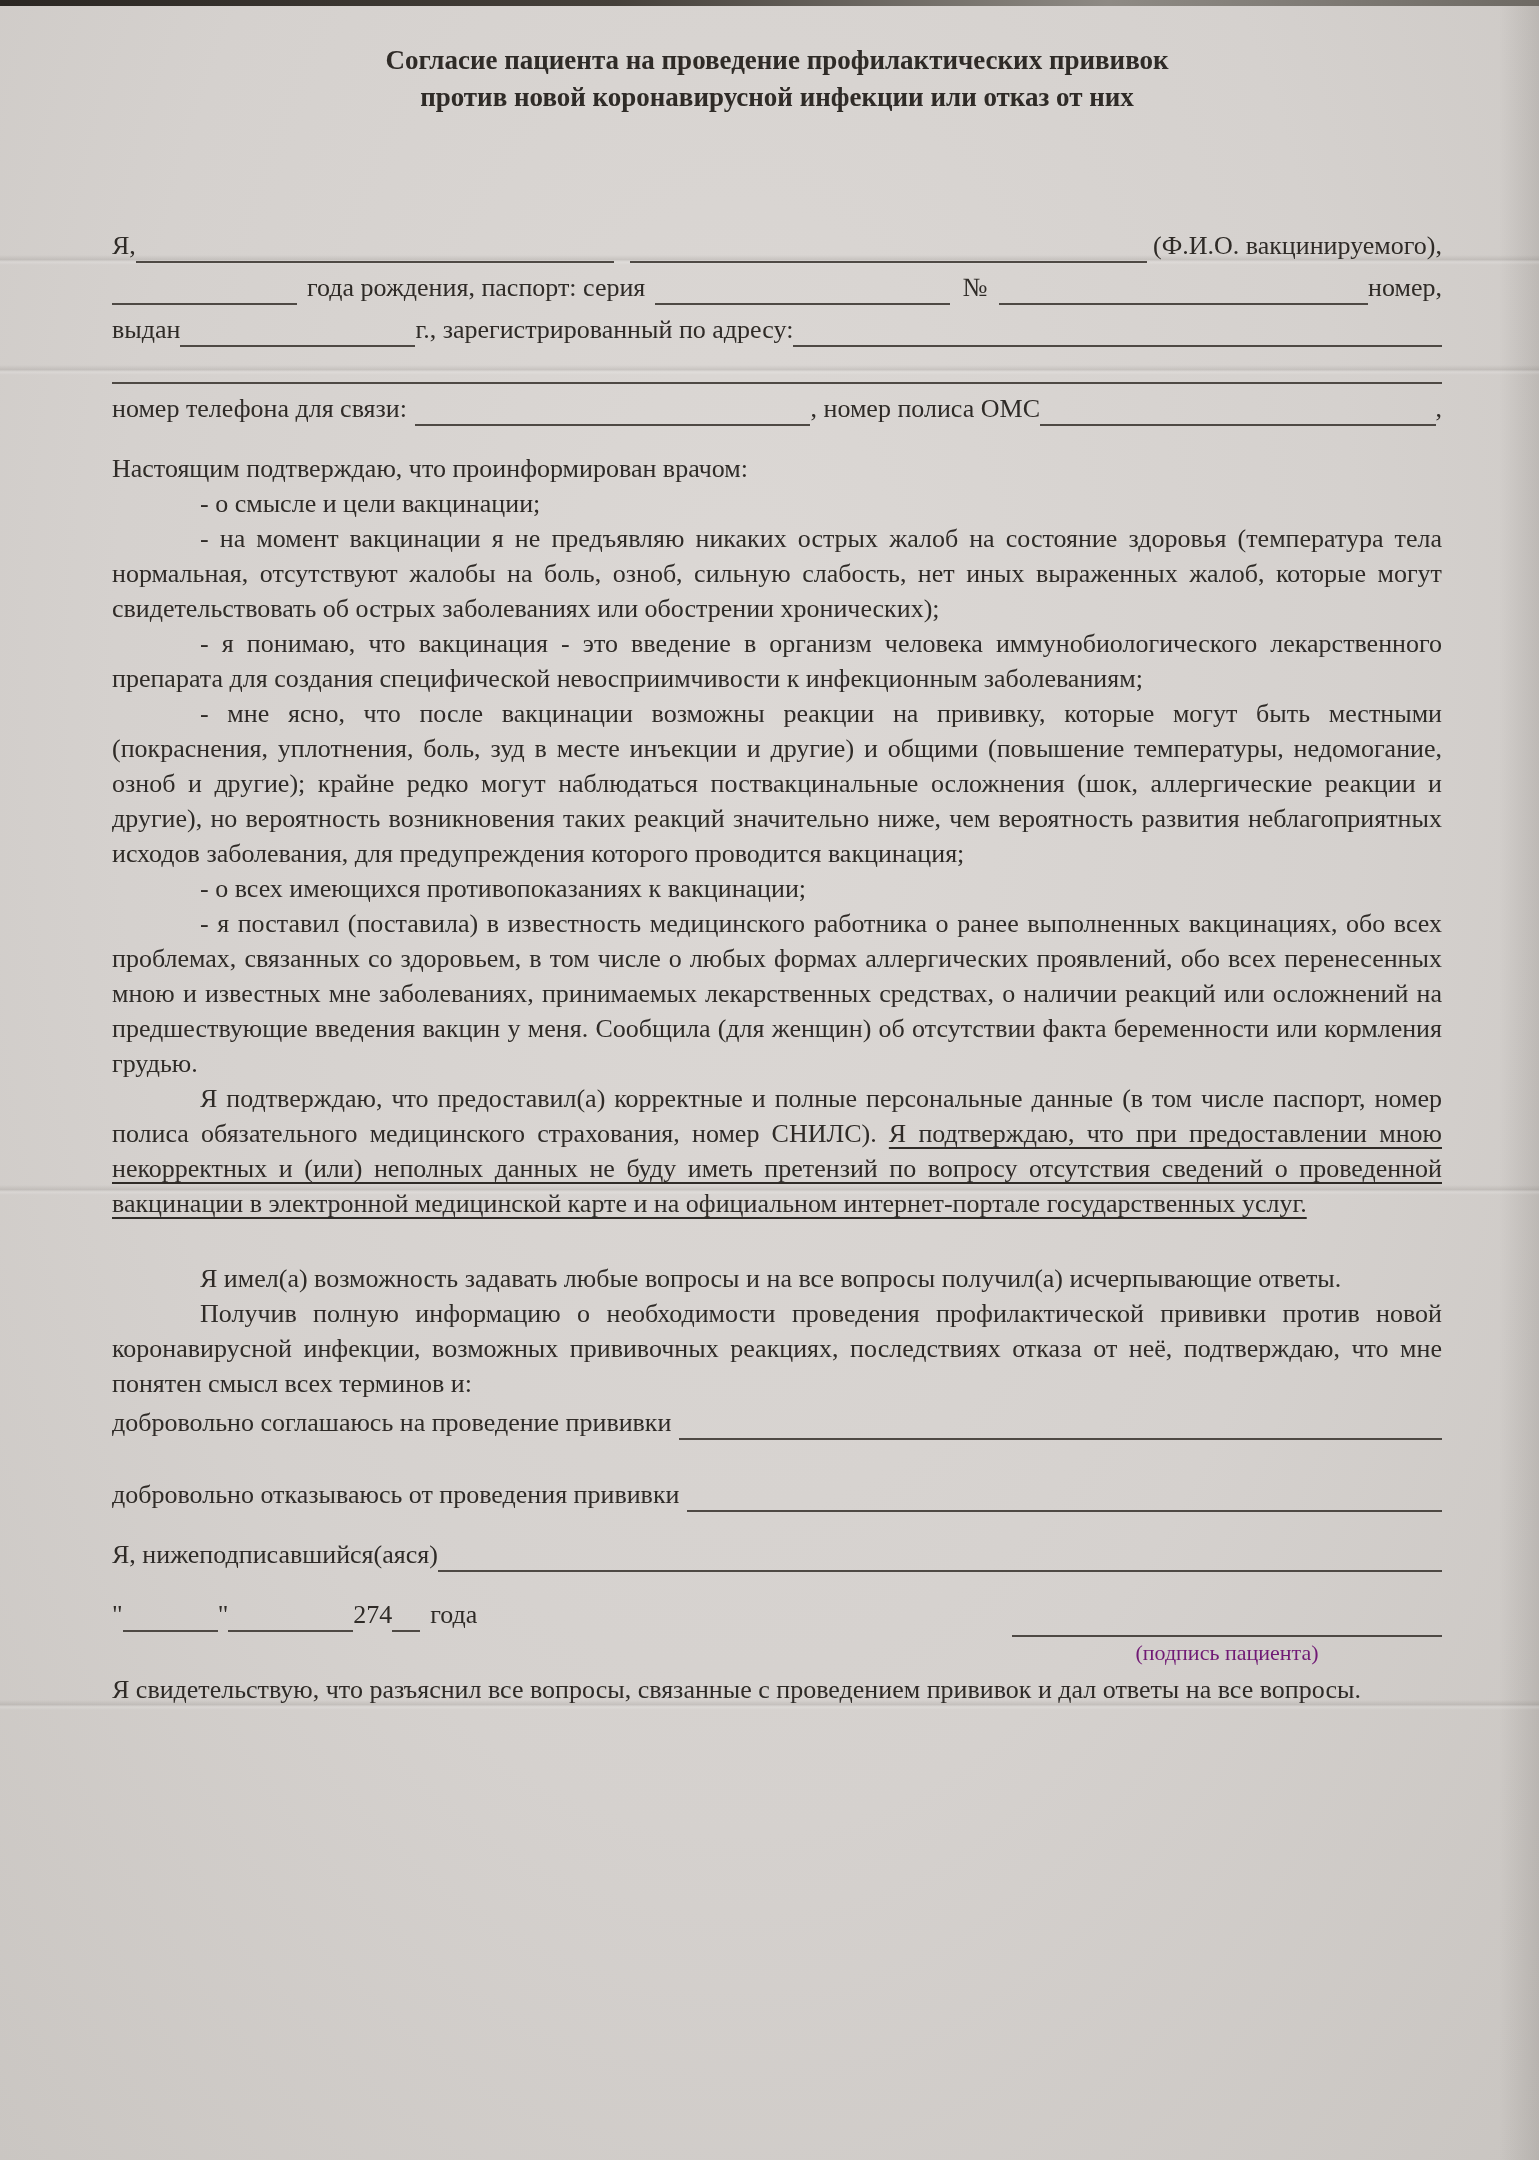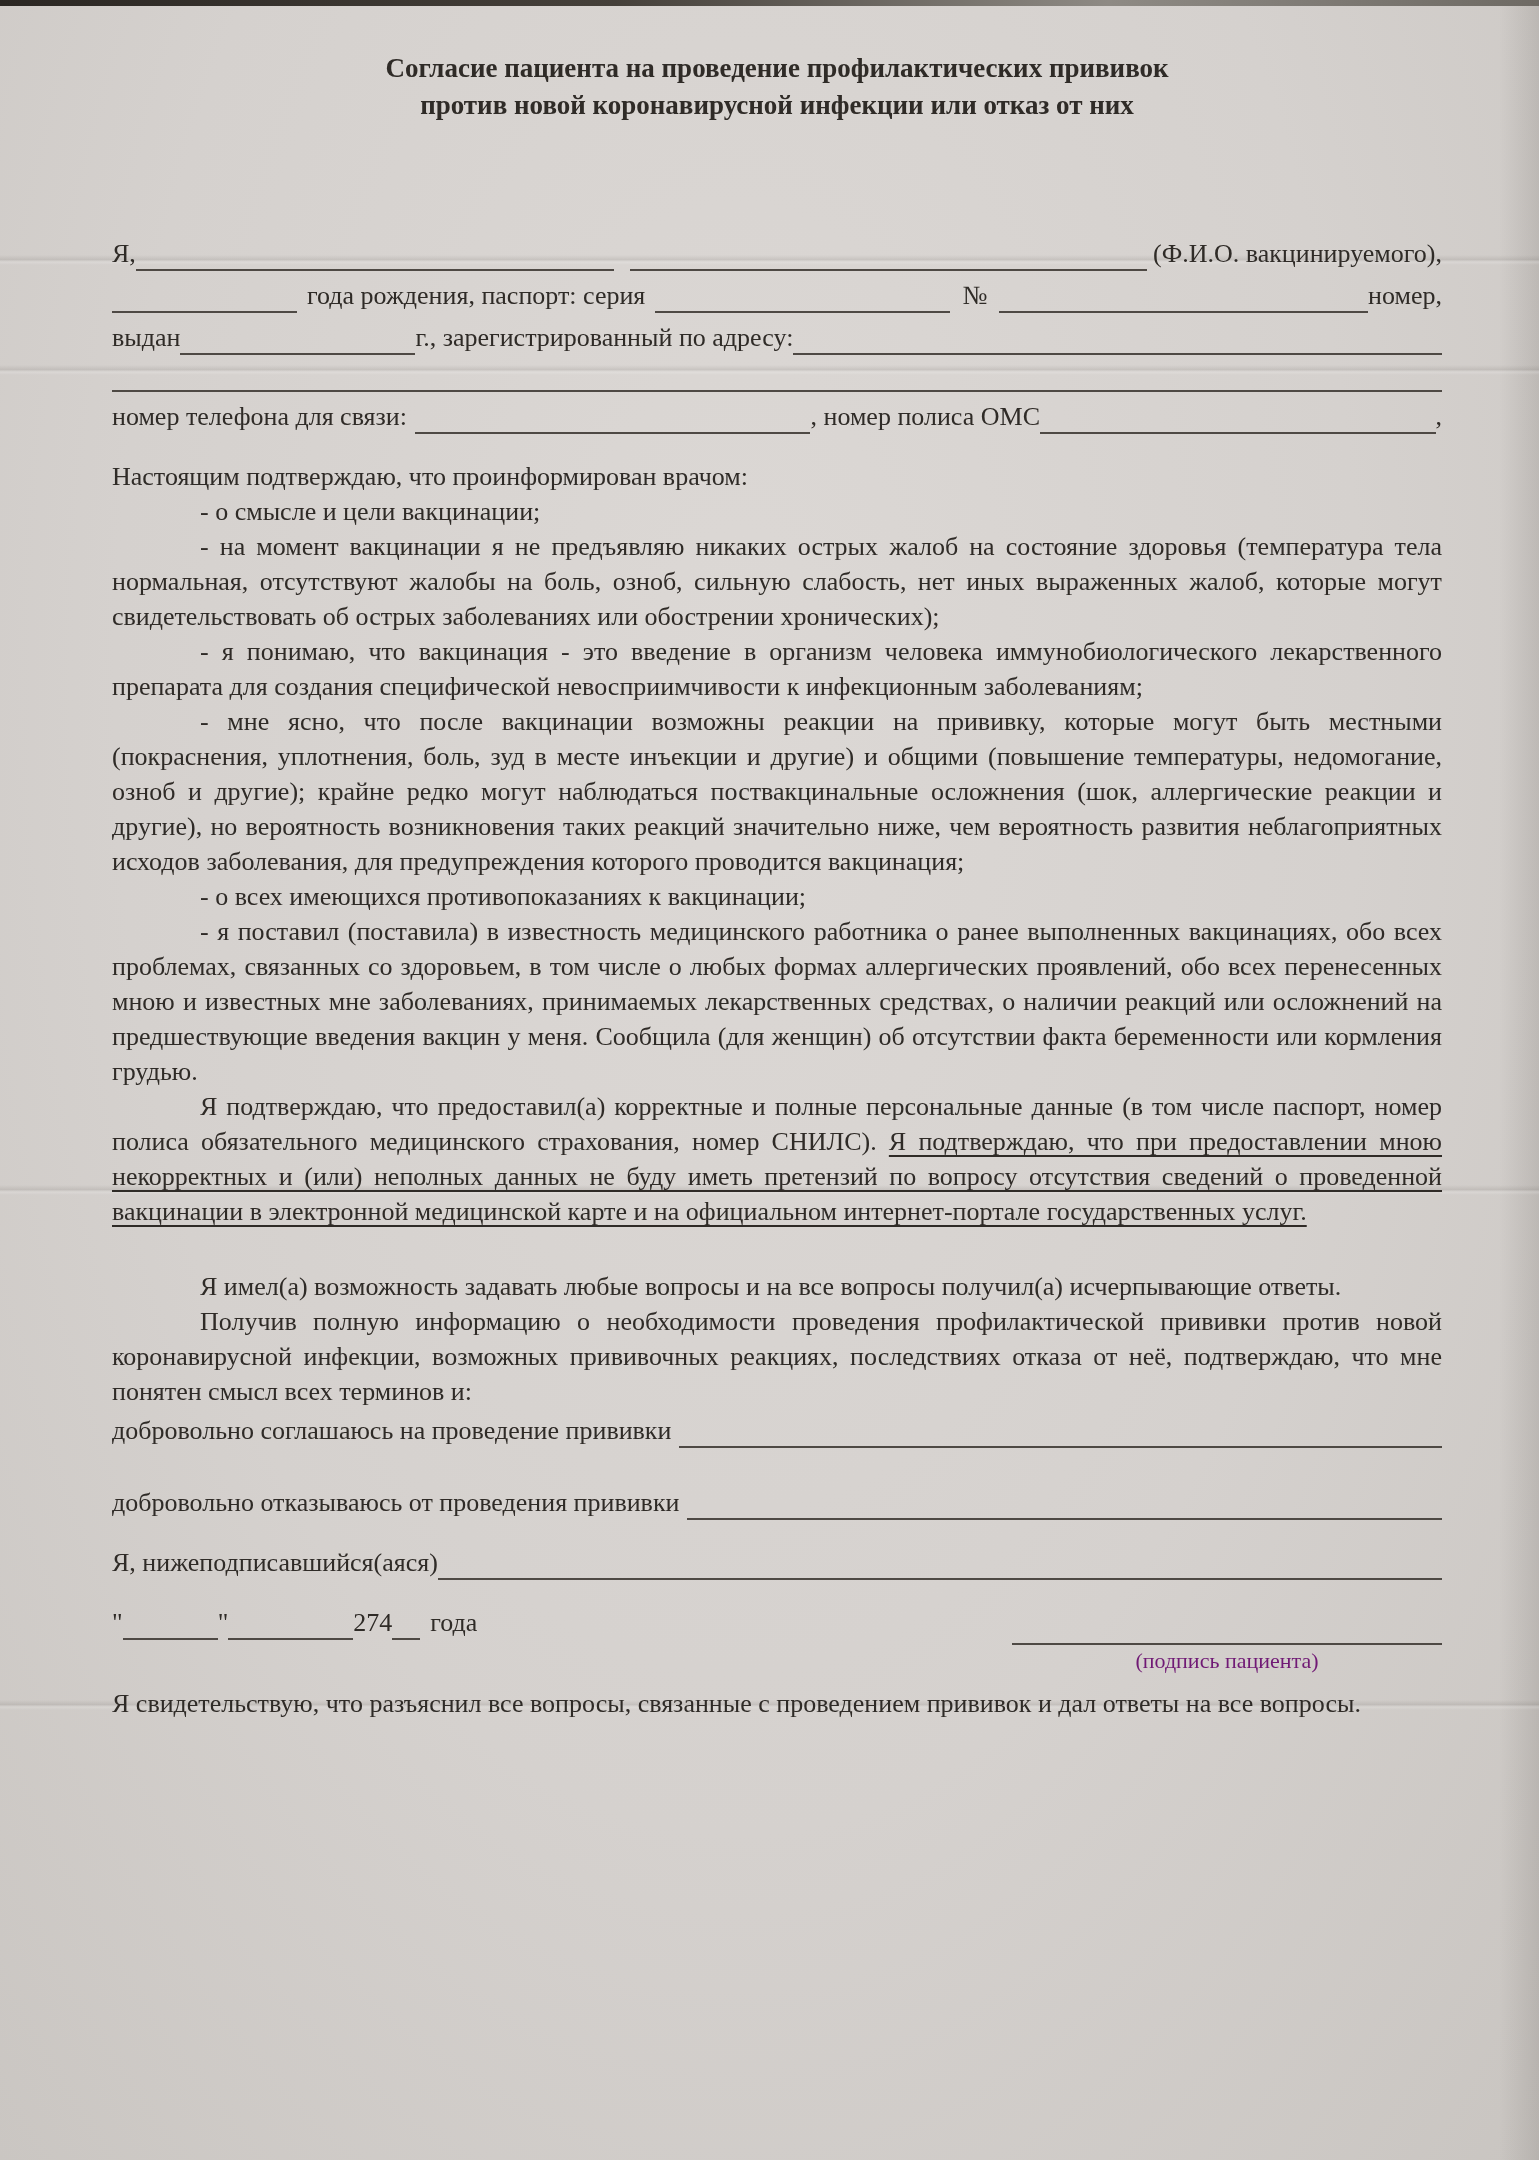--- a/index.html
+++ b/index.html
@@ -22,21 +22,21 @@
   }
   .paper-right-shade{
     position:absolute;top:0;right:0;width:40px;height:100%;
     background:linear-gradient(90deg, rgba(0,0,0,0) 0%, rgba(60,55,50,0.13) 100%);
   }
   .crease{
     position:absolute;left:0;width:100%;height:10px;
     background:linear-gradient(180deg, rgba(255,255,255,0) 0%, rgba(100,95,90,0.14) 45%, rgba(255,255,255,0.18) 70%, rgba(255,255,255,0) 100%);
   }
   .content{
-    position:absolute;left:112px;top:50px;width:1330px;
+    position:absolute;left:112px;top:42px;width:1330px;
     color:#2f2b27;
     font-size:26px;line-height:35px;
     z-index:2;
   }
   .title{
     text-align:center;font-weight:bold;font-size:27px;line-height:37px;
     margin-bottom:112px;
   }
   .frow{display:flex;align-items:flex-end;margin-bottom:7px;}
   .frow span{white-space:nowrap;}
@@ -169,16 +169,16 @@
       <span>274</span>
       <div class="blank" style="width:28px;"></div>
       <span style="padding-left:10px;">года</span>
     </div>
     <div class="sig-block" style="margin-top:10px;">
       <div class="blank"></div>
       <div class="caption">(подпись пациента)</div>
     </div>
   </div>
 
-  <div class="para" style="margin-top:12px;">Я свидетельствую, что разъяснил все вопросы, связанные с проведением прививок и дал ответы на все вопросы.</div>
+  <div class="para" style="margin-top:6px;">Я свидетельствую, что разъяснил все вопросы, связанные с проведением прививок и дал ответы на все вопросы.</div>
 
 
 </div>
 
 </body></html>

